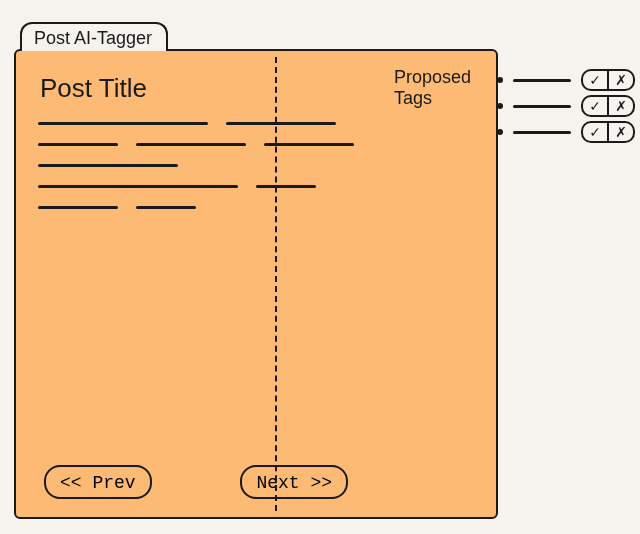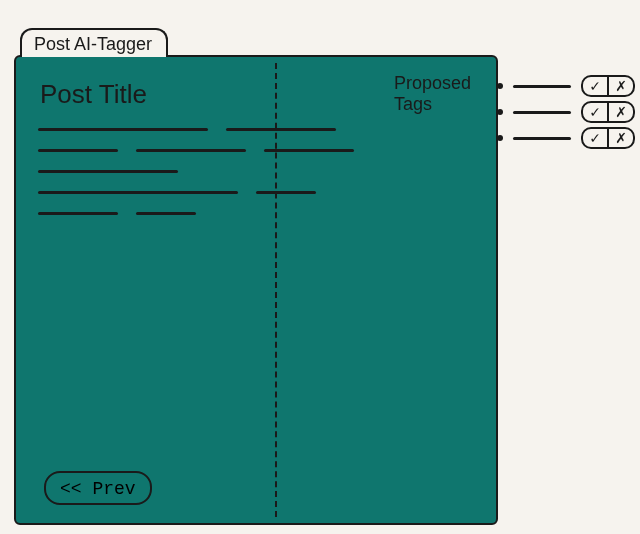--- a/index.html
+++ b/index.html
@@ -5,42 +5,42 @@
   * { box-sizing: border-box; }
   html, body {
     margin: 0;
     padding: 0;
     width: 640px;
     height: 534px;
     background: #f6f3ee;
     font-family: "Comic Sans MS", "Segoe Script", "Bradley Hand", cursive, sans-serif;
     color: #1a1a1a;
   }
-  .page { width: 512px; height: 534px; position: relative; padding: 28px 14px 14px 14px; }
+  .page { width: 512px; height: 534px; position: relative; padding: 22px 14px 14px 14px; }
   .tab {
     display: inline-block;
     padding: 4px 14px 2px 12px;
     border: 2px solid #1a1a1a;
     border-bottom: none;
     border-radius: 12px 12px 0 0;
     font-size: 18px;
     margin-left: 6px;
     background: #f6f3ee;
     position: relative;
     z-index: 2;
   }
   .panel {
     border: 2px solid #1a1a1a;
     border-radius: 6px;
     width: 100%;
     height: 470px;
     margin-top: -2px;
     display: flex;
     position: relative;
-    background: #0f766e;
+    background: #fdba74;
   }
   .left  { flex: 0 0 54%; padding: 18px 20px 14px 22px; display:flex; flex-direction:column; }
   .right { flex: 1 1 auto; padding: 14px 16px 14px 18px; display:flex; flex-direction:row; gap:26px; }
   .divider {
     position:absolute; left:54%; top:6px; bottom:6px;
     border-left: 2px dashed #1a1a1a;
   }
   .post-title { font-size: 26px; margin: 4px 0 18px 2px; }
   .bodylines { display:flex; flex-direction:column; gap:18px; }
   .bodyrow { display:flex; gap:18px; }
@@ -106,20 +106,21 @@
             <div class="seg" style="width: 60px;"></div>
           </div>
           <div class="bodyrow">
             <div class="seg" style="width: 80px;"></div>
             <div class="seg" style="width: 60px;"></div>
           </div>
         </div>
 
       <div class="navrow">
         <button class="pill">&lt;&lt; Prev</button>
+        <button class="pill">Next &gt;&gt;</button>
       </div>
     </div>
 
     <div class="right">
 
       <div class="section-head">Proposed Tags</div>
       <div id="proposed-list">
           <div class="tagrow">
             <span class="bullet"></span>
             <span class="tagbar"></span>

